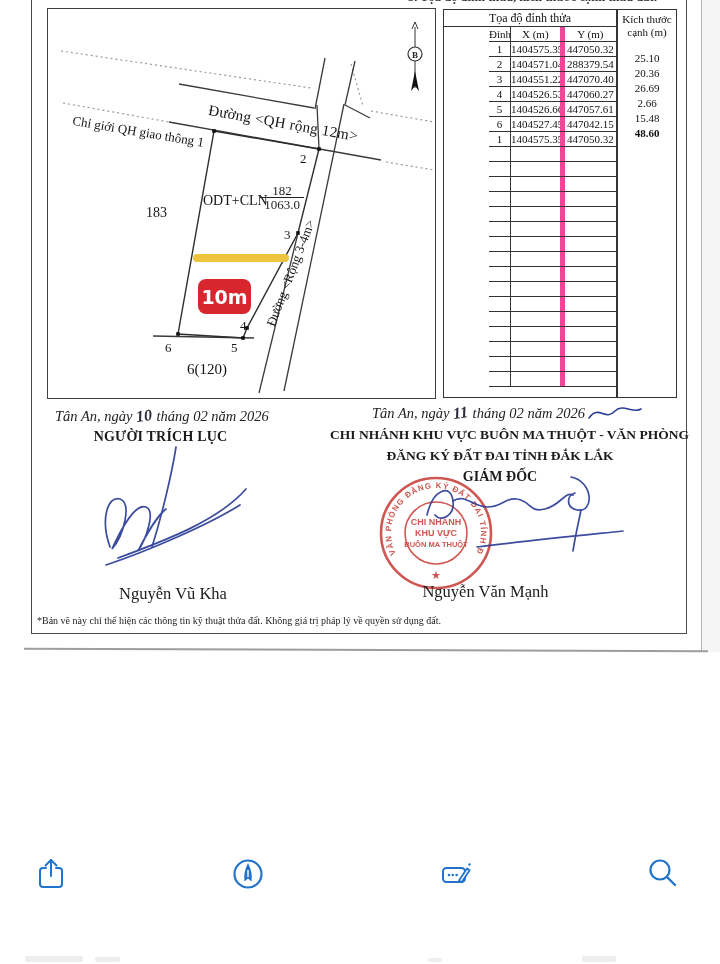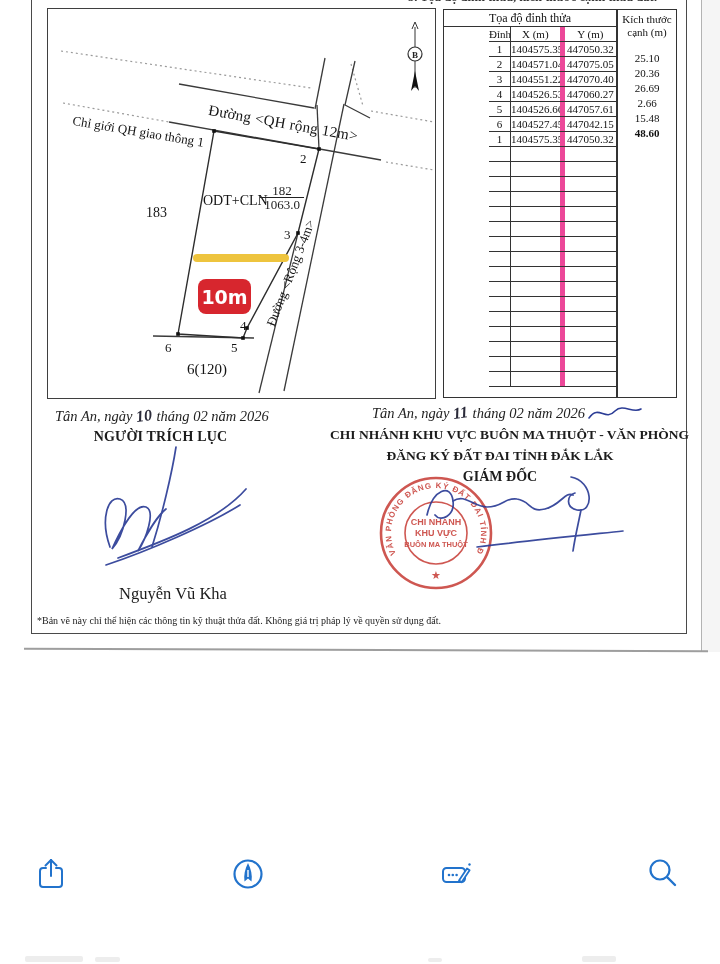--- a/index.html
+++ b/index.html
@@ -142,21 +142,21 @@
       </div>
       <div>
           <div class="trow">
             <div class="c cv">1</div>
             <div class="c cx">1404575.35</div>
             <div class="c cy">447050.32</div>
           </div>
           <div class="trow">
             <div class="c cv">2</div>
             <div class="c cx">1404571.04</div>
-            <div class="c cy">447075.05</div>
+            <div class="c cy">288379.54</div>
           </div>
           <div class="trow">
             <div class="c cv">3</div>
             <div class="c cx">1404551.22</div>
             <div class="c cy">447070.40</div>
           </div>
           <div class="trow">
             <div class="c cv">4</div>
             <div class="c cx">1404526.53</div>
             <div class="c cy">447060.27</div>
@@ -325,20 +325,21 @@
     <g fill="none" style="stroke:var(--ink)" stroke-width="1.7" stroke-linecap="round" opacity=".92">
       <path d="M12,50 C18,24 36,18 38,36 C40,50 26,58 20,50"></path>
       <path d="M38,36 C50,28 58,42 72,42 C88,42 90,32 102,34 C116,36 114,48 130,44 C146,40 150,26 158,30"></path>
       <path d="M156,12 C178,16 180,48 162,45 C150,42 152,30 160,28"></path>
       <path d="M166,45 C163,60 160,72 158,86"></path>
       <path d="M62,82 C110,76 170,70 208,66"></path>
     </g>
   </svg>
 
   <div class="abs sname" style="left:98px;top:584px;width:150px;">Nguyễn Vũ Kha</div>
+  <div class="abs sname" style="left:408px;top:582px;width:155px;">Nguyễn Văn Mạnh</div>
 
   <div class="abs footnote" style="left:37px;top:615px;">*Bản vẽ này chỉ thể hiện các thông tin kỹ thuật thửa đất. Không giá trị pháp lý về quyền sử dụng đất.</div>
 
   <div class="abs toolbar">
     <div class="tb-btn" style="left:33px;">
       <svg width="36" height="36" viewBox="0 0 36 36">
         <g fill="none" style="stroke:var(--accent)" stroke-width="2" stroke-linecap="round" stroke-linejoin="round">
           <path d="M18,4 V20"></path>
             <path d="M18,4 L12.5,9.5"></path>
             <path d="M18,4 L23.5,9.5"></path>

